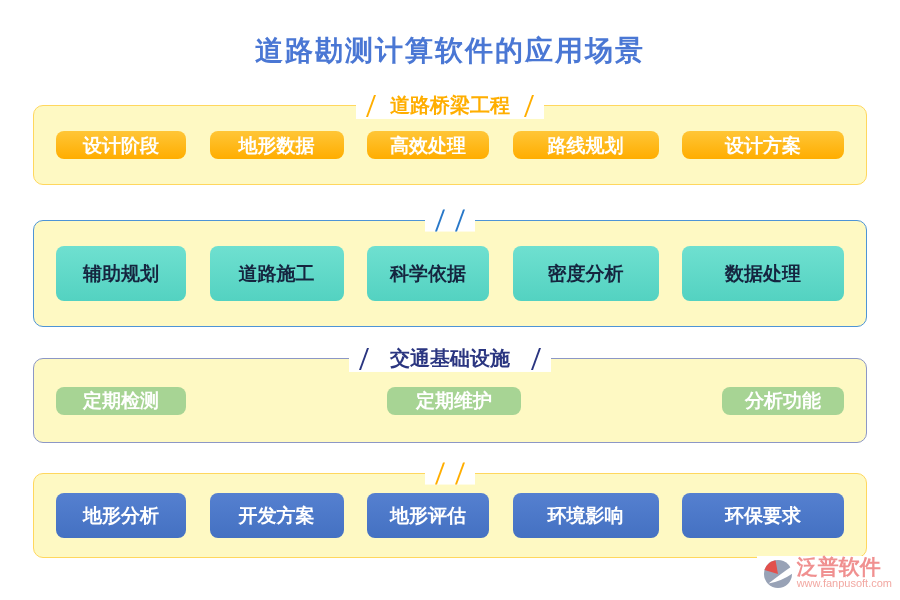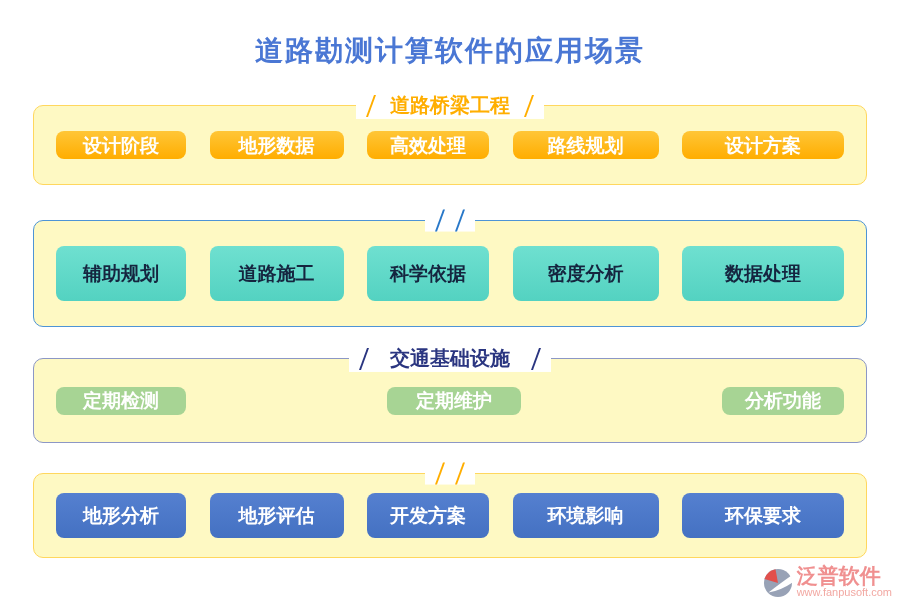--- a/index.html
+++ b/index.html
@@ -55,21 +55,21 @@
 
   .theme-green { border:1.5px solid #8C97C6; }
   .theme-green .panel-header { color:#2A3580;gap:25px; }
   .theme-green .tag { background:#A7D494; }
 
   .theme-blue { border:1.5px solid #FFD75E; }
   .theme-blue .panel-header { color:#FFAE00; }
   .theme-blue .tag { background:linear-gradient(180deg,#5580D0,#4471C2); height:45px; }
 
   .watermark {
-    position:absolute; right:8px; bottom:1px; z-index:5;
+    position:absolute; right:8px; bottom:10px; z-index:5;
     display:flex; align-items:center; background:#fff; padding-left:4px;
   }
   .wm-text { display:flex; flex-direction:column; line-height:1.05; align-items:flex-start; }
   .wm-brand { font-size:21px; font-weight:bold; color:#F09090; }
   .wm-url { font-size:11px; color:#F2A8A2; font-family:"Liberation Sans", sans-serif; }
 </style>
 </head>
 <body>
 
 <h1 class="title">道路勘测计算软件的应用场景</h1>
@@ -116,22 +116,22 @@
   </div>
 </section>
 
 <section class="panel theme-blue" id="sec-4">
   <div class="panel-header">
     <span class="slash"></span>
     <span class="slash"></span>
   </div>
   <div class="btn-row">
     <button class="tag">地形分析</button>
+    <button class="tag">开发方案</button>
     <button class="tag">地形评估</button>
-    <button class="tag">开发方案</button>
     <button class="tag">环境影响</button>
     <button class="tag">环保要求</button>
   </div>
 </section>
 
 <div class="watermark">
   <span style="display:inline-block;width:36px;height:33px;">
     <svg width="36" height="33" viewBox="0 0 36 33" xmlns="http://www.w3.org/2000/svg">
       <circle cx="17" cy="17" r="14" fill="#98A2B6"></circle>
       <path d="M17 17 L3.5 13 A14 14 0 0 1 14.5 3.3 Z" fill="#E2504C"></path>

